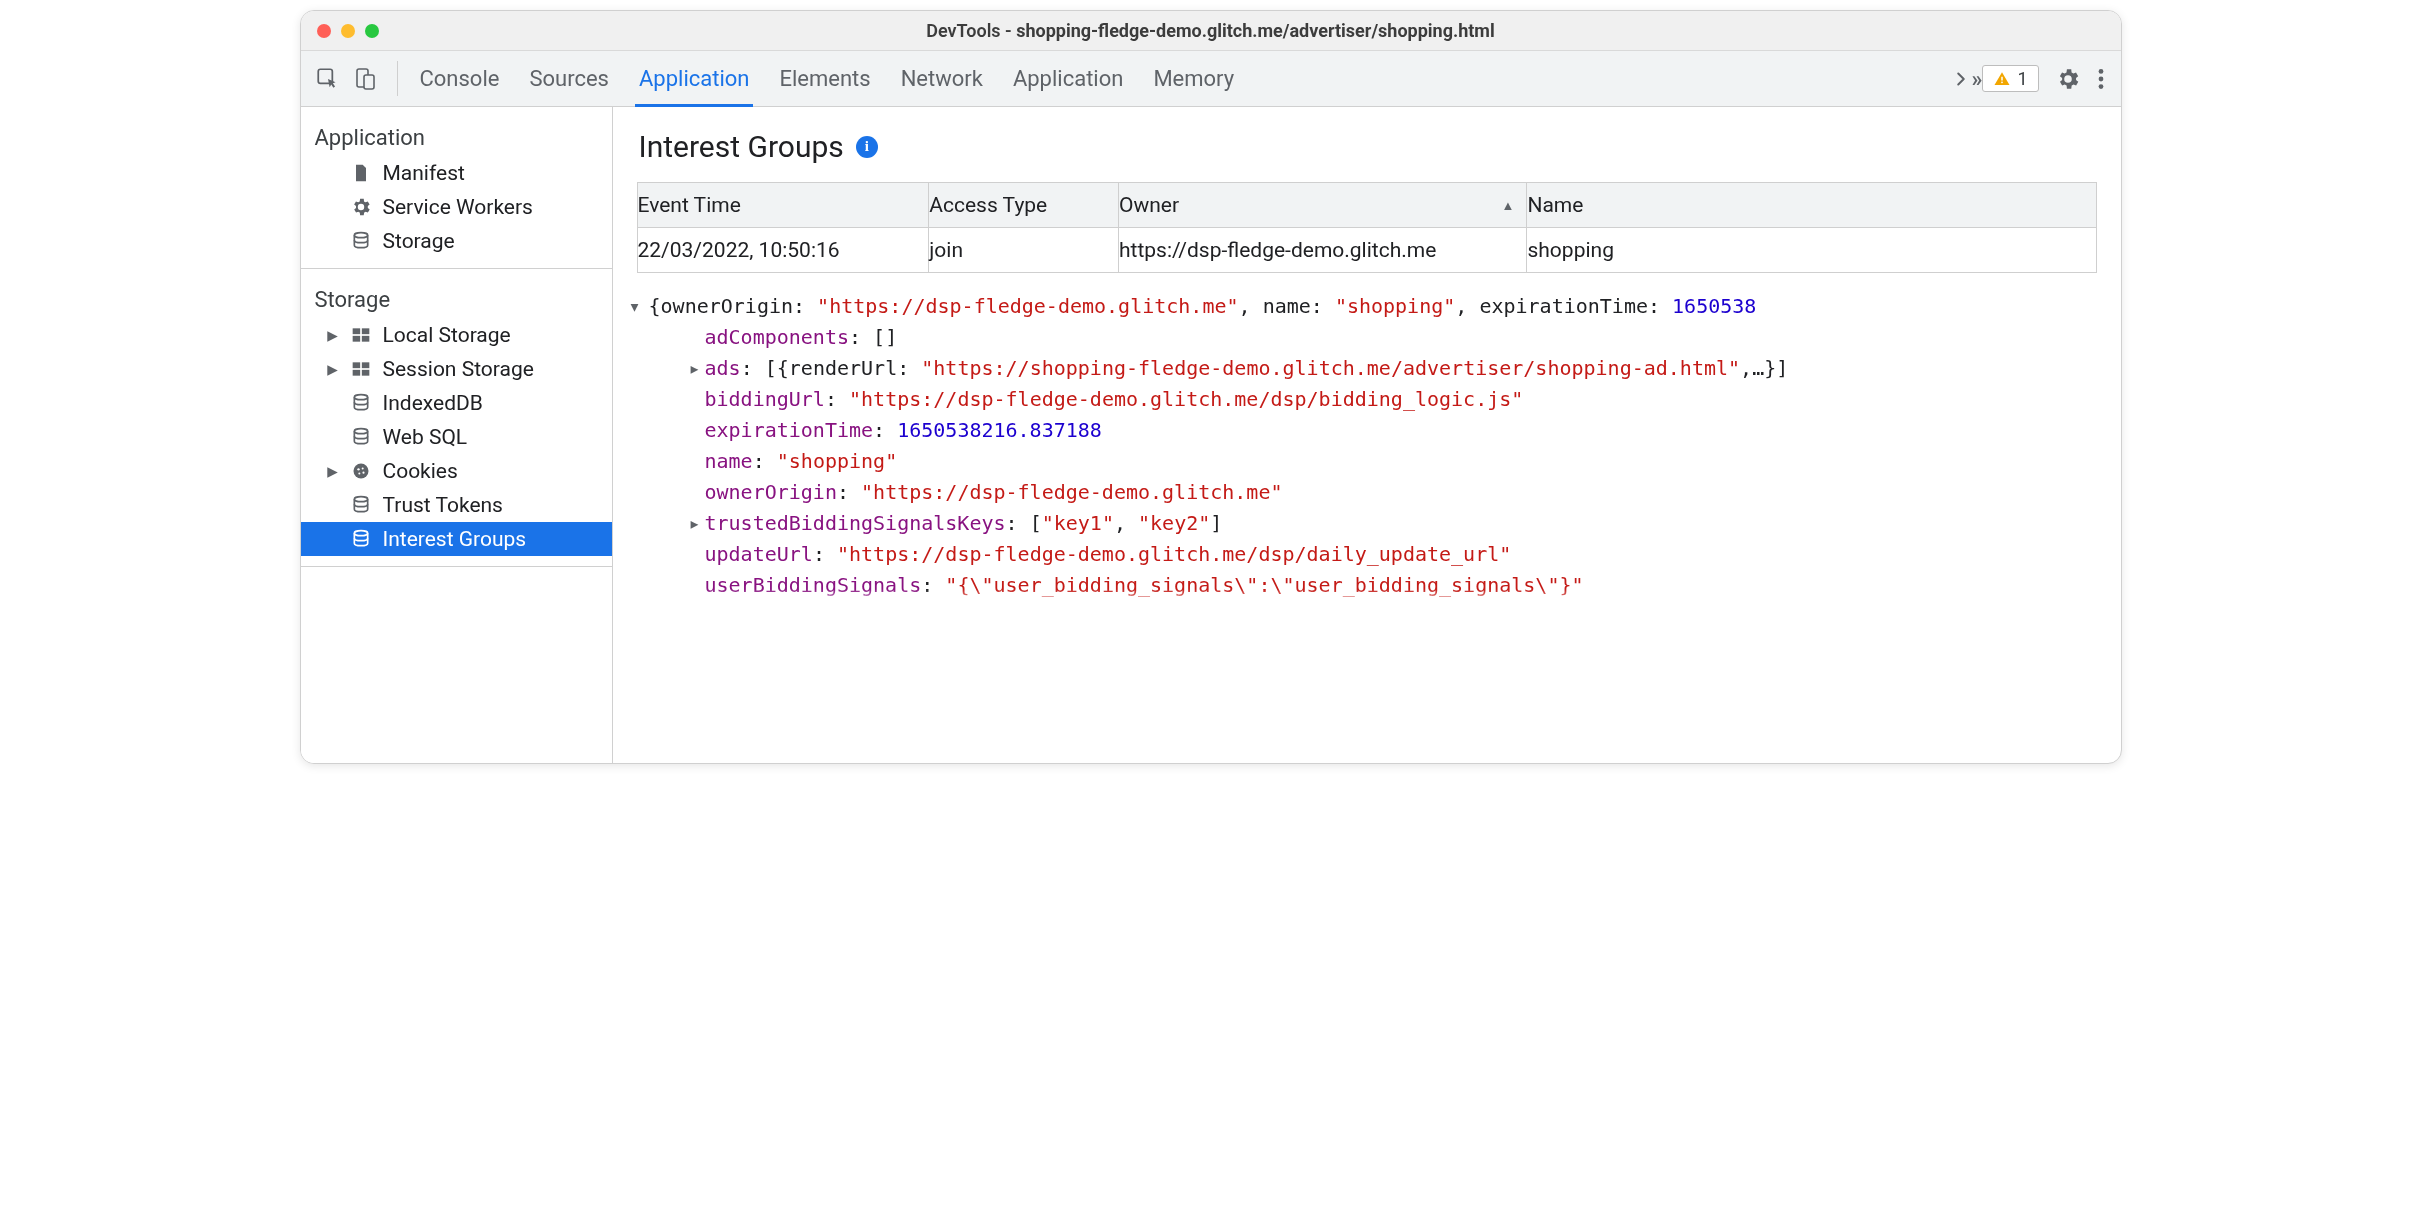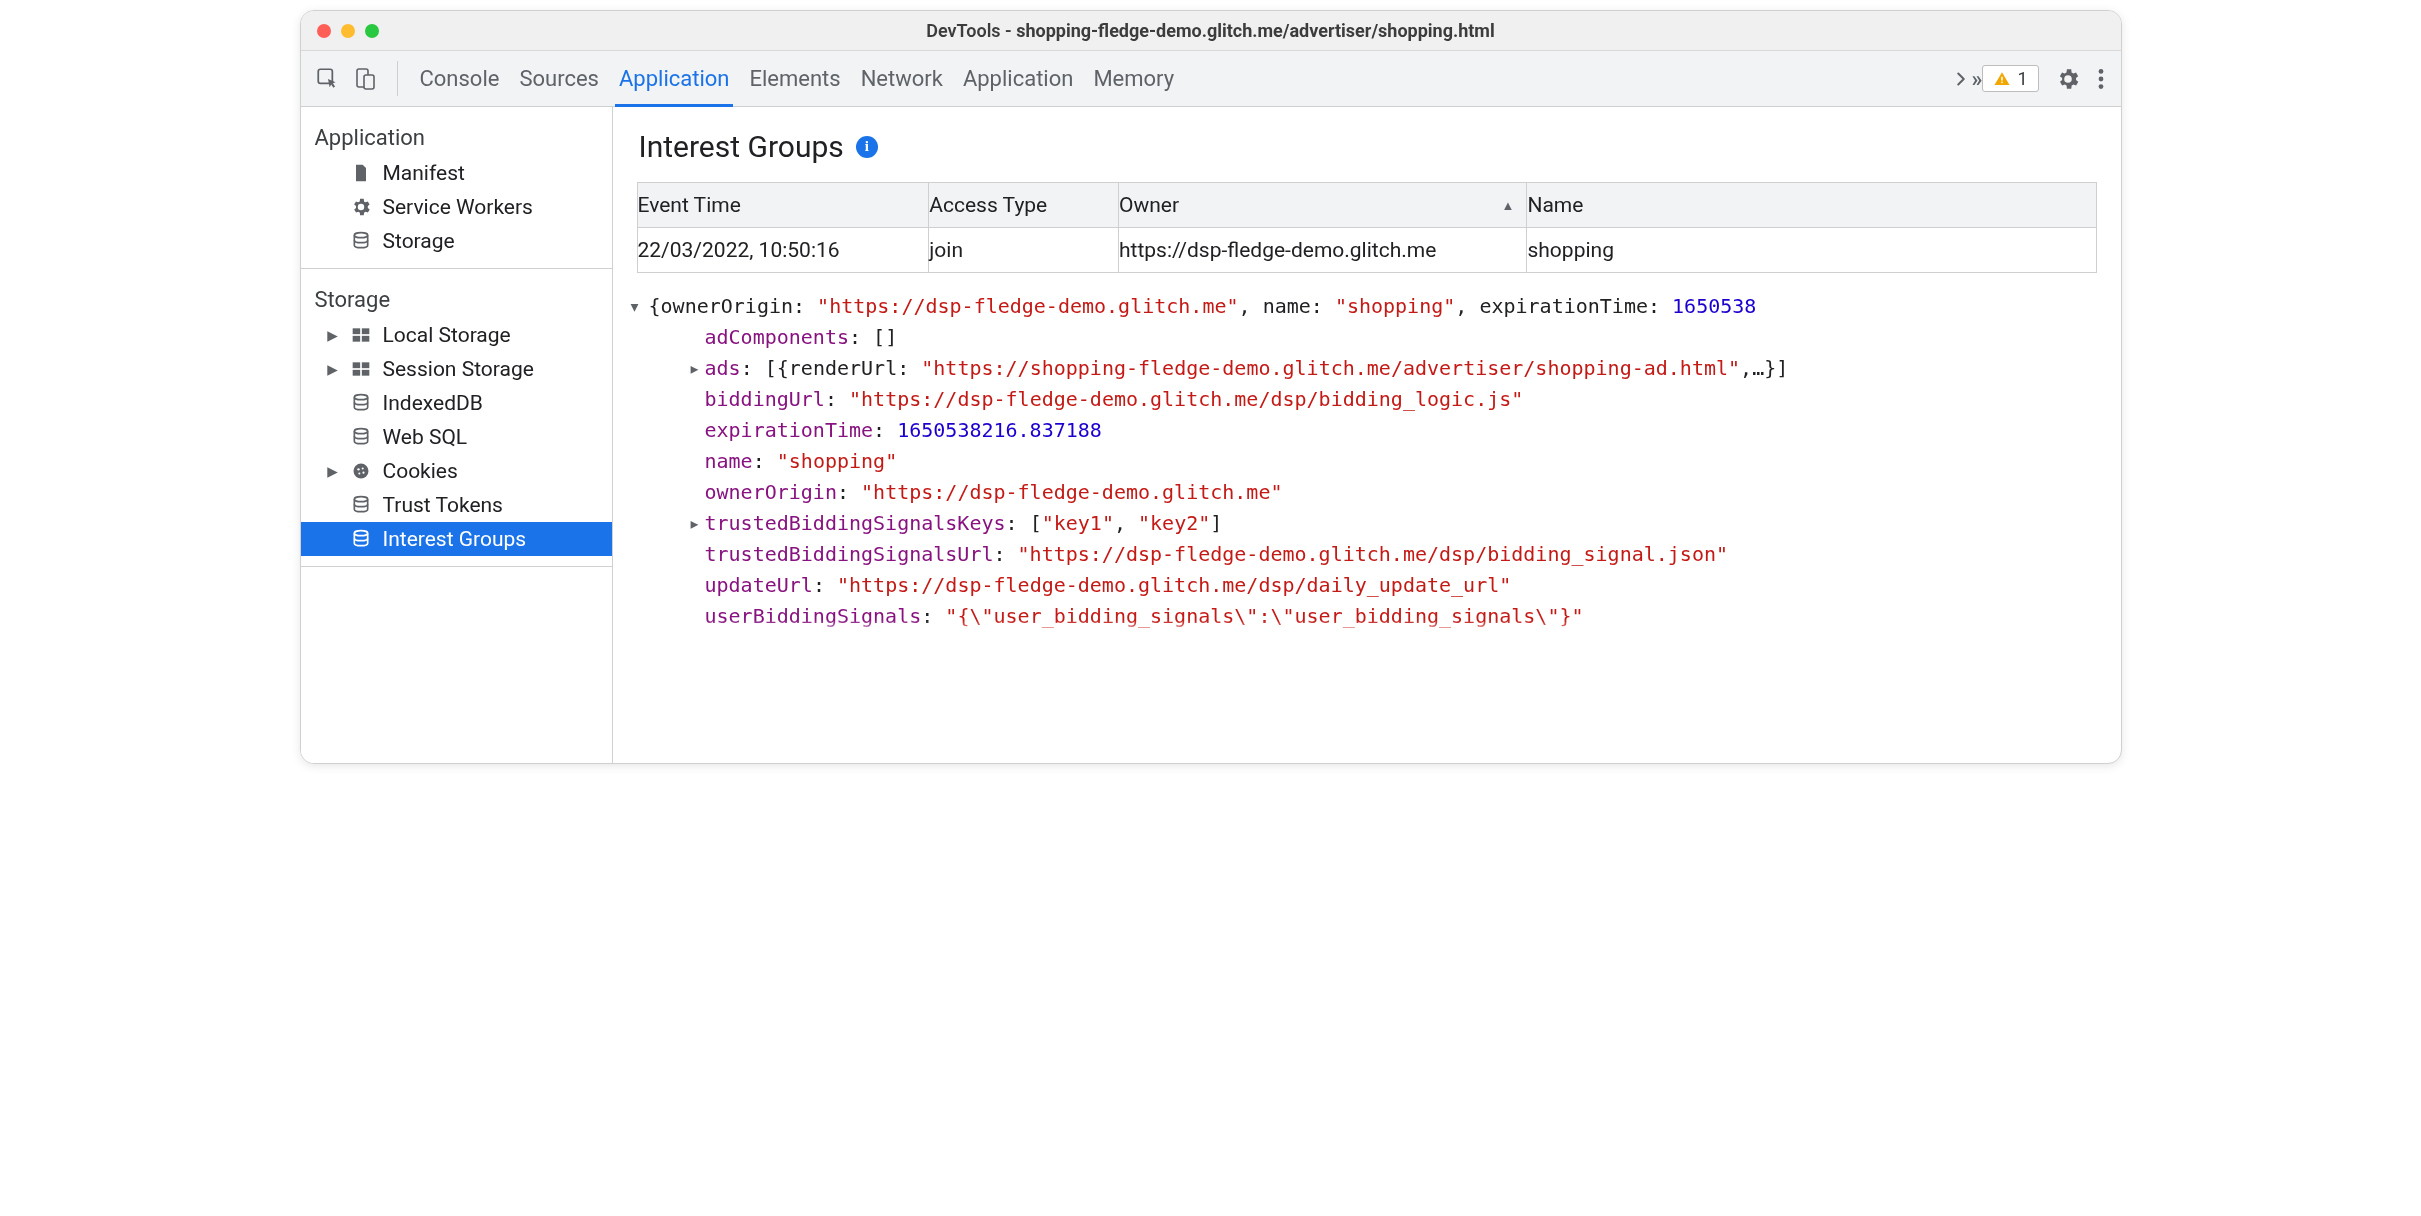--- a/index.html
+++ b/index.html
@@ -37,21 +37,21 @@
   .toolbar {
     height:56px;
     background:#f1f3f4;
     border-bottom:1px solid #d0d0d0;
     display:flex;
     align-items:stretch;
     padding:0 8px;
   }
   .tool-left{display:flex;align-items:center;gap:12px;padding:0 6px;}
   .tool-divider{width:1px;background:#cfcfcf;margin:10px 14px;}
-  .tabs{display:flex;align-items:stretch;gap:20px;padding-left:8px;flex:1;}
+  .tabs{display:flex;align-items:stretch;gap:30px;padding-left:8px;flex:1;}
   .tab{display:flex;align-items:center;color:#5f6368;font-size:22px;cursor:pointer;position:relative;}
   .tab.active{color:#1a73e8;}
   .tab.active::after{content:"";position:absolute;left:-4px;right:-4px;bottom:-1px;height:3px;background:#1a73e8;}
   .tool-right{display:flex;align-items:center;gap:16px;padding-right:8px;}
   .badge{display:flex;align-items:center;gap:6px;border:1px solid #bdbdbd;border-radius:3px;padding:2px 10px;font-size:18px;color:#3c4043;background:#fff;}
   .icon{display:inline-flex;align-items:center;justify-content:center;}
   .icon svg{display:block;}
   .iconbtn{cursor:pointer;color:#5f6368;}
   
   .body{display:flex;height:656px;}
@@ -335,24 +335,20 @@
           <div class="row">
             <span class="gutter"></span>
             <span class="ind1"><span class="gutter" style="display:inline-block;width:20px;text-align:center;"></span><span class="k">ownerOrigin</span><span class="p">: </span><span class="s">"https://dsp-fledge-demo.glitch.me"</span></span>
           </div>
           <div class="row">
             <span class="gutter"></span>
             <span class="ind1"><span class="gutter" style="display:inline-block;width:20px;text-align:center;">▸</span><span class="k">trustedBiddingSignalsKeys</span><span class="p">: </span><span class="p">[</span><span class="s">"key1"</span><span class="p">,</span><span class="p"> </span><span class="s">"key2"</span><span class="p">]</span></span>
           </div>
           <div class="row">
             <span class="gutter"></span>
-            <span class="ind1"><span class="gutter" style="display:inline-block;width:20px;text-align:center;"></span><span class="k">trustedBiddingSignalsUrl</span><span class="p">: </span><span class="s">"https://dsp-fledge-demo.glitch.me/dsp/bidding_signal.json"</span></span>
-          </div>
-          <div class="row">
-            <span class="gutter"></span>
             <span class="ind1"><span class="gutter" style="display:inline-block;width:20px;text-align:center;"></span><span class="k">updateUrl</span><span class="p">: </span><span class="s">"https://dsp-fledge-demo.glitch.me/dsp/daily_update_url"</span></span>
           </div>
           <div class="row">
             <span class="gutter"></span>
             <span class="ind1"><span class="gutter" style="display:inline-block;width:20px;text-align:center;"></span><span class="k">userBiddingSignals</span><span class="p">: </span><span class="s">"{\"user_bidding_signals\":\"user_bidding_signals\"}"</span></span>
           </div>
         </div>
     </div>
   </div>
 

